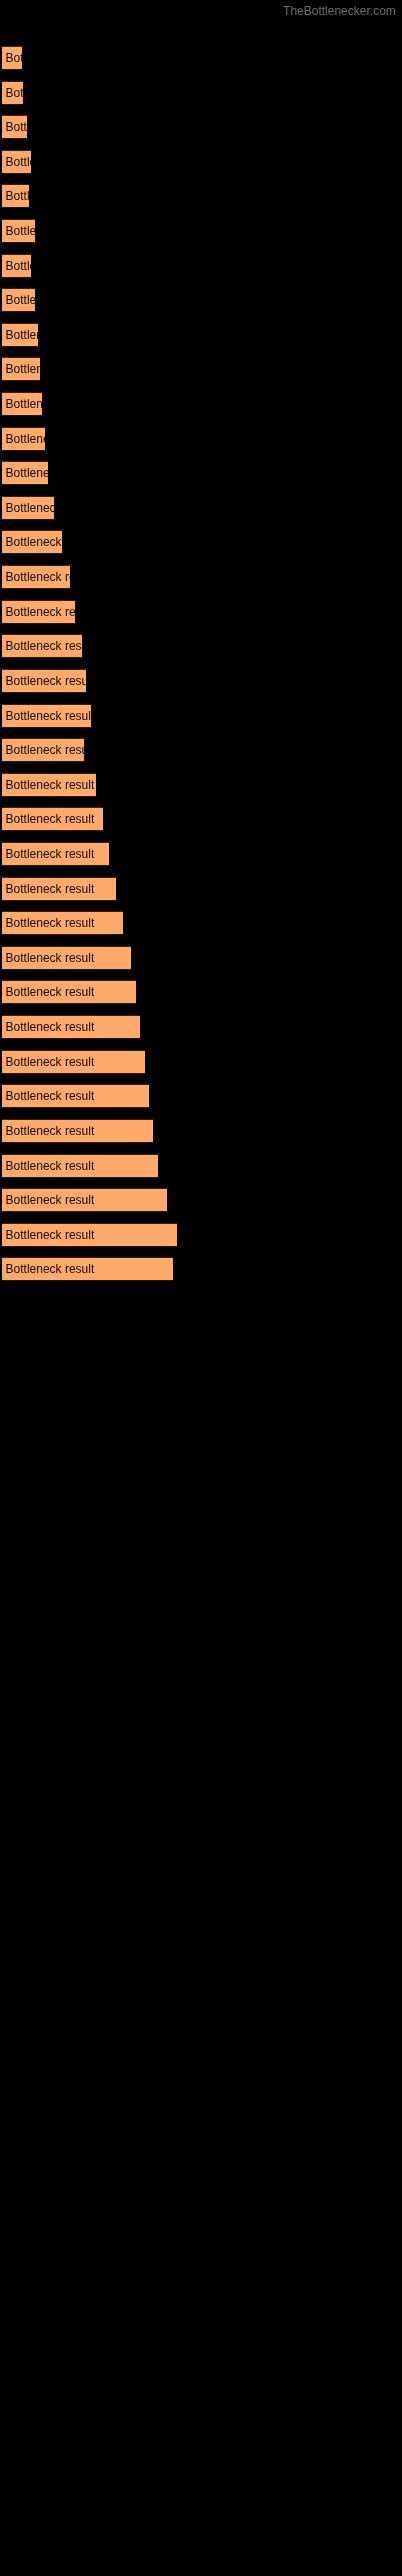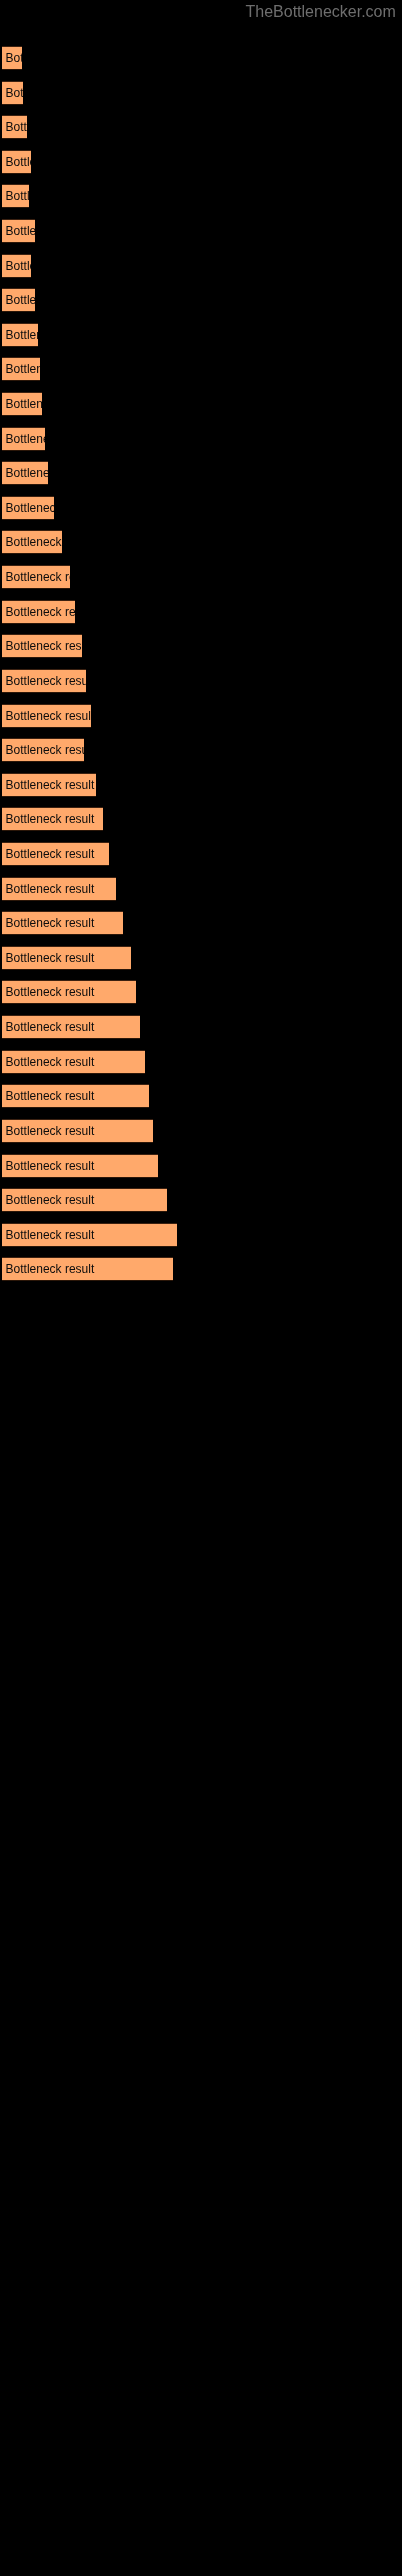--- a/index.html
+++ b/index.html
@@ -19,21 +19,21 @@
     position: relative;
     width: 403px;
     height: 2576px;
     background: #000000;
   }
   .watermark {
     position: absolute;
     top: 1.6px;
     right: 7.2px;
     color: #6e6e6e;
-    font-size: 16px;
+    font-size: 12px;
     font-family: "Liberation Sans", sans-serif;
     letter-spacing: 0px;
     white-space: nowrap;
     line-height: 19.3px;
     -webkit-font-smoothing: antialiased;
   }
   .plot {
     position: absolute;
     left: 0;
     top: 0;

